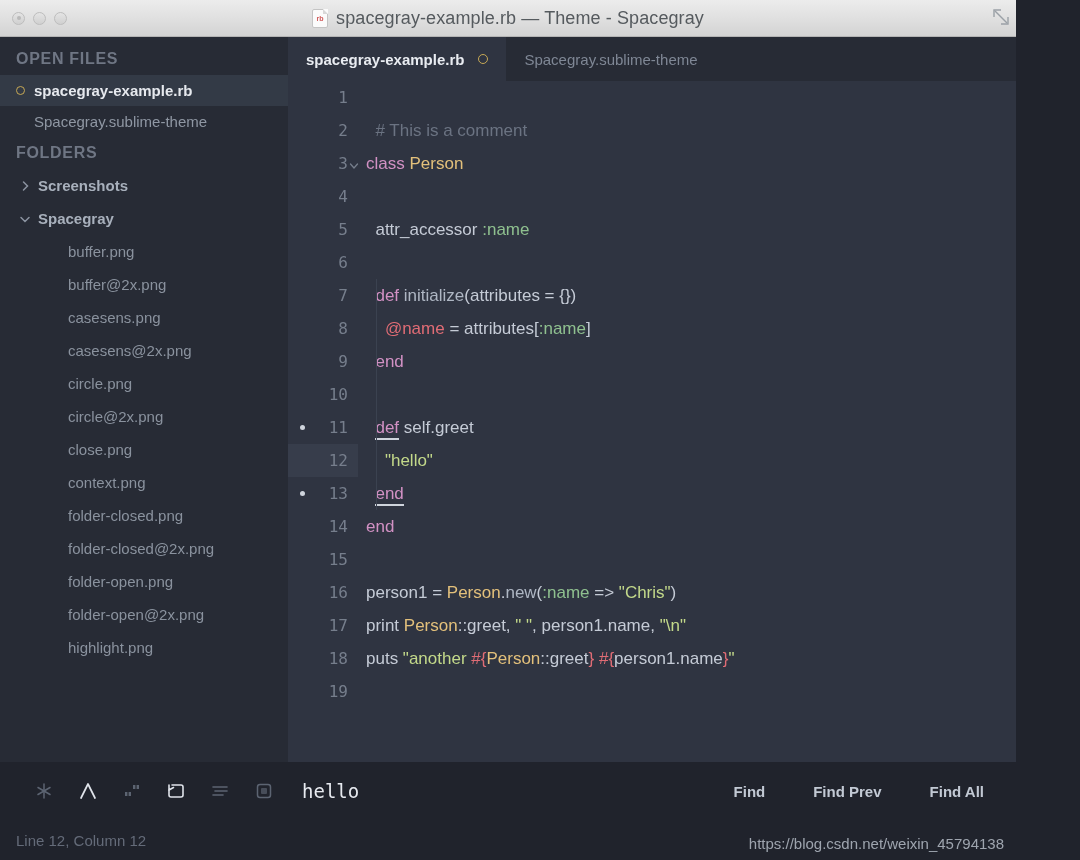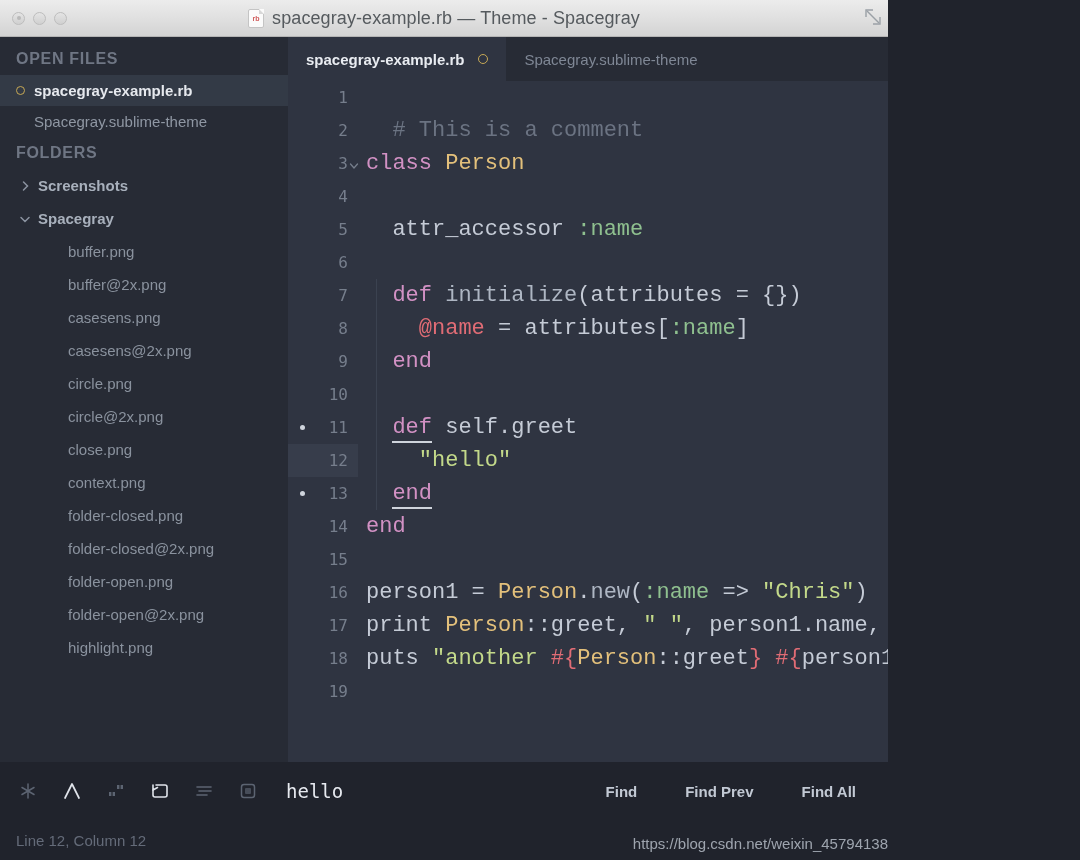--- a/index.html
+++ b/index.html
@@ -9,21 +9,21 @@
   }
   body {
     width: 1080px;
     height: 860px;
     overflow: hidden;
     font-family: "Liberation Sans", sans-serif;
     -webkit-font-smoothing: antialiased;
   }
   .window {
     position: relative;
-    width: 888px;
+    width: 1016px;
     height: 860px;
     display: flex;
     flex-direction: column;
     background: #3b82f6;
   }
 
   
   .titlebar {
     height: 36px;
     flex: 0 0 36px;
@@ -252,25 +252,25 @@
     background: #cfd4dc;
   }
   .gutter .fold {
     position: absolute;
     right: -2px;
     top: 10px;
     width: 12px; height: 12px;
     color: #767e8c;
   }
   .code-text {
-    font-size: 22px;
+    font-size: 17px;
     line-height: 33px;
     white-space: pre;
     padding-left: 8px;
-    font-family: Liberation Mono, monospace;
+    font-family: Liberation Sans, sans-serif;
     color: #c5cbd6;
     text-align: center;
   }
   .indent-guide {
     position: absolute;
     left: 88px;
     top: 0;
     width: 1px;
     height: 33px;
     background: #3b4250;
@@ -290,21 +290,21 @@
     padding-bottom: 1px;
   }
 
   
   .findbar {
     height: 58px;
     flex: 0 0 58px;
     background: #20232c;
     display: flex;
     align-items: center;
-    padding: 0 18px 0 16px;
+    padding: 0 18px 0 32px;
   }
   .find-icons {
     display: flex;
     align-items: center;
     gap: 20px;
   }
   .ficon {
     width: 24px; height: 24px;
     display: flex;
     align-items: center;
@@ -339,21 +339,21 @@
     padding: 0 16px;
     position: relative;
   }
   .status-text {
     font-size: 15px;
     color: #646b79;
     font-family: "Liberation Sans", sans-serif;
   }
   .watermark {
     position: absolute;
-    right: 0;
+    right: 12px;
     bottom: 8px;
     font-size: 15px;
     color: #a9b0ba;
     font-family: "Liberation Sans", sans-serif;
     opacity: 0.92;
   }
 </style>
 </head>
 <body>
 

